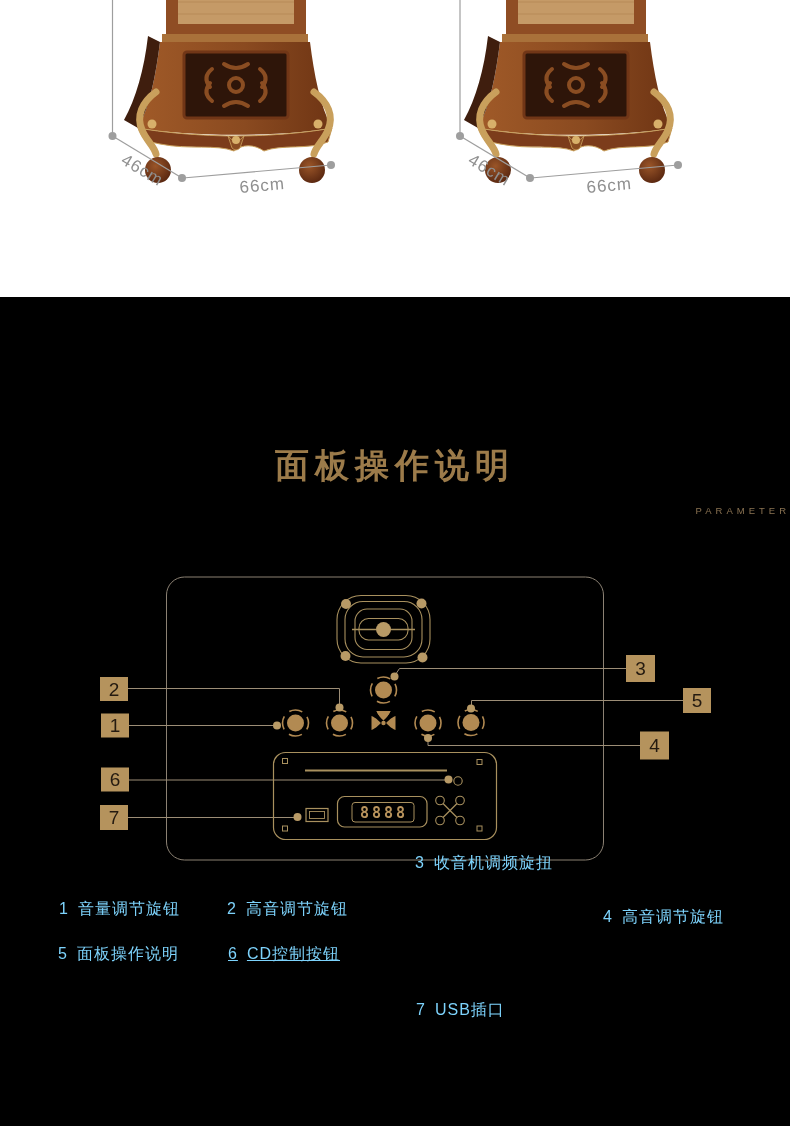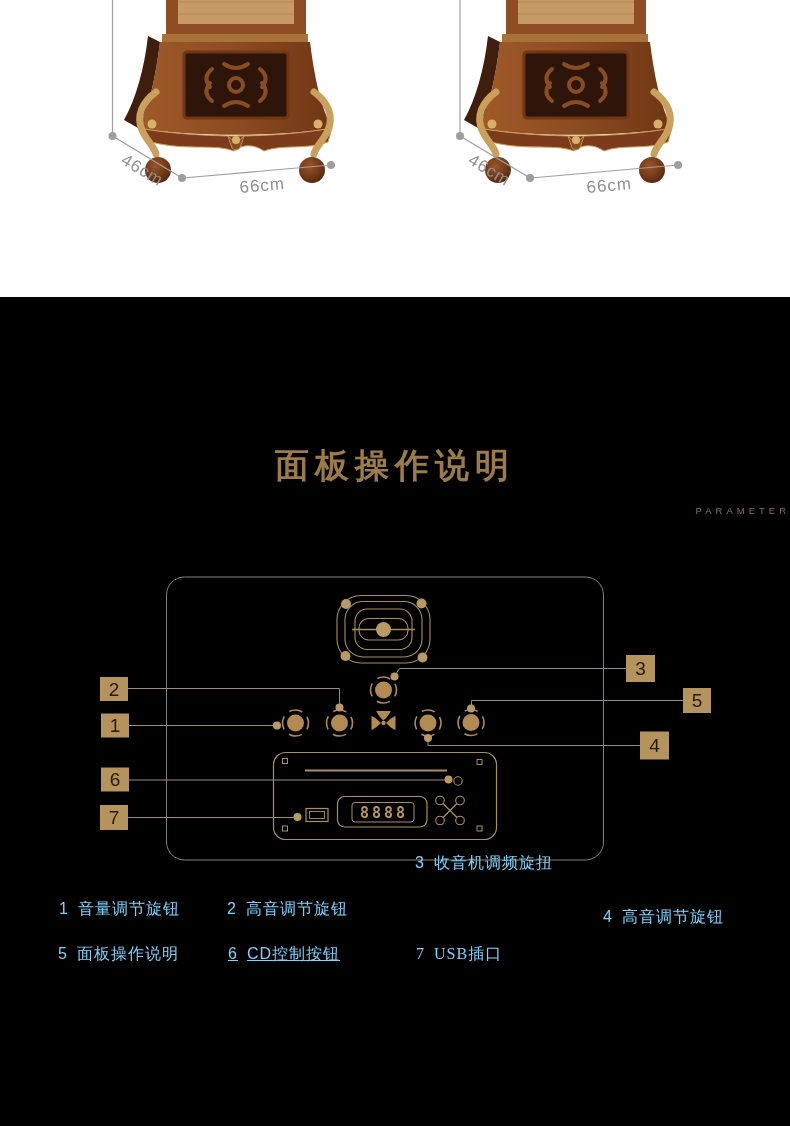--- a/index.html
+++ b/index.html
@@ -12,21 +12,21 @@
                font-size:34px;letter-spacing:6px;color:#9c7b4a;line-height:50px;}
   .panel-subtitle{position:absolute;top:505px;left:0;width:790px;text-align:right;
                font-family:Liberation Sans, sans-serif;
                font-size:9.5px;letter-spacing:4px;color:#8b7352;}
   .diagram{position:absolute;top:560px;left:0;}
   .legend-item{position:absolute;color:#7dd3fc;font-size:16px;letter-spacing:1px;white-space:nowrap;}
   .legend-item .num{margin-right:9px;}
   .li-1{top:899px;left:59px;}  .li-2{top:899px;left:227px;}
   .li-3{top:853px;left:415px;text-align:center;} .li-4{top:899px;left:603px;margin-top:8px;}
   .li-5{top:944px;left:58px;}  .li-6{top:944px;left:228px;text-decoration:underline;}
-  .li-7{top:944px;left:416px;font-family:Liberation Serif, serif;}
+  .li-7{top:1000px;left:416px;}
   svg text.dim{font-family:"Liberation Sans",sans-serif;font-size:17px;fill:#8f8f8f;letter-spacing:1px;}
   svg text.boxnum{font-family:"Liberation Sans",sans-serif;font-size:19px;fill:#241a10;}
   svg text.seg{font-family:"DejaVu Sans Mono","Liberation Mono",monospace;font-size:15px;font-weight:bold;
                fill:#b8935c;letter-spacing:3px;}
 </style>
 </head>
 <body>
 
 <div class="page">
 

